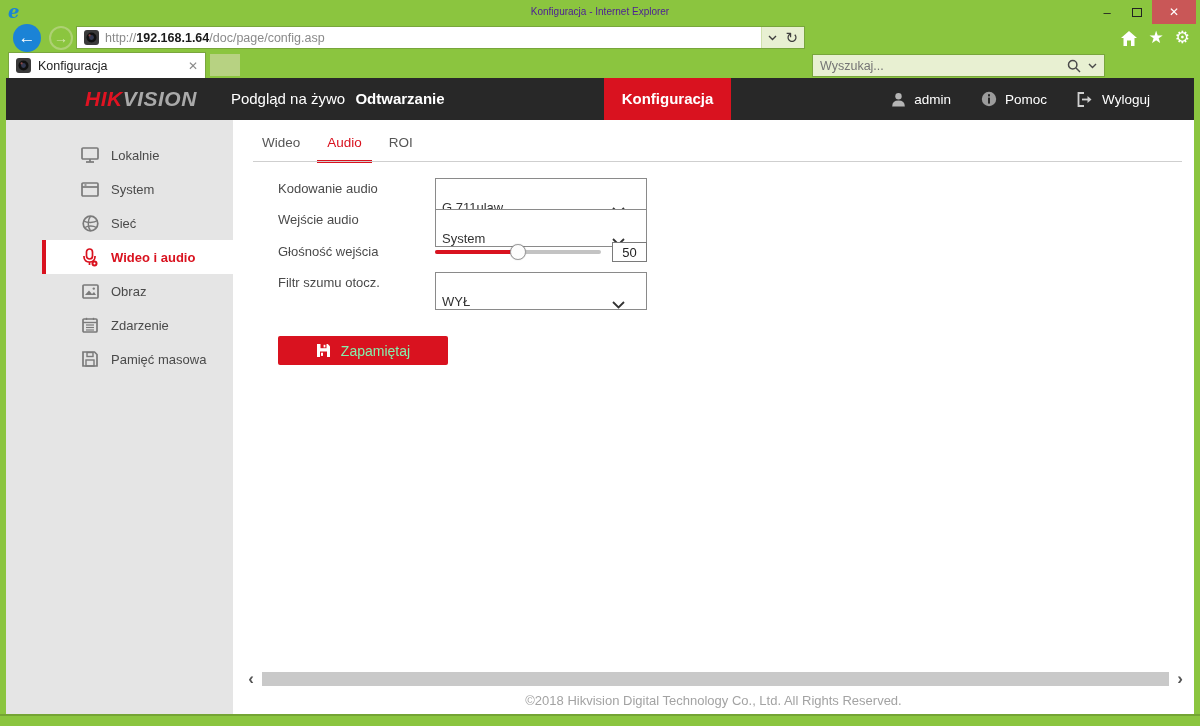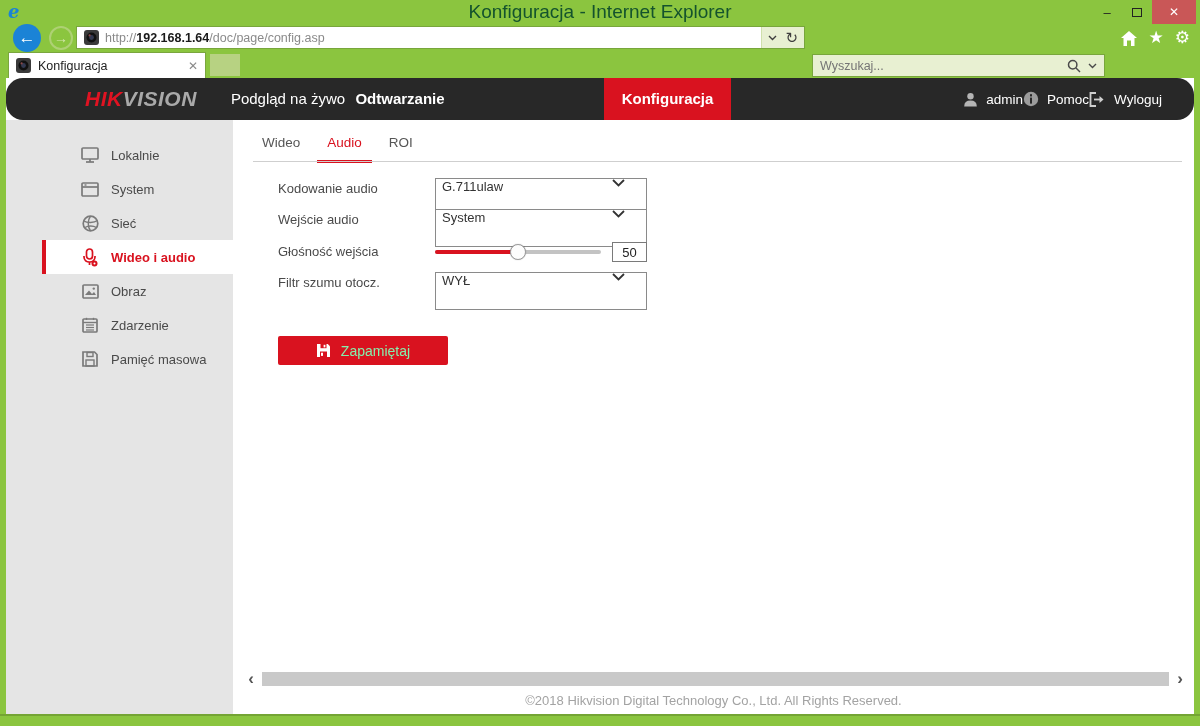--- a/index.html
+++ b/index.html
@@ -2,21 +2,21 @@
 <html><head>
 <meta charset="utf-8">
 <style>
   * { margin:0; padding:0; box-sizing:border-box; }
   body { font-family:"Liberation Sans", sans-serif; background:#555; }
   .win { position:relative; width:1200px; height:726px; background:#8bc53f; overflow:hidden; }
 
   
   .titlebar { position:absolute; top:0; left:0; width:100%; height:24px; }
   .ie-logo { position:absolute; left:8px; top:1px; font-family:"DejaVu Serif", serif; font-style:italic; font-weight:bold; font-size:18px; color:#1b83d6; line-height:22px; }
-  .win-title { position:absolute; left:0; top:0; width:100%; text-align:center; font-size:19px; color:#14532d; line-height:24px; }
+  .win-title { position:absolute; left:0; top:0; width:100%; text-align:center; font-size:10px; color:#4c1d95; line-height:24px; }
   .win-controls { position:absolute; right:4px; top:0; height:24px; display:flex; }
   .wbtn { width:30px; height:24px; display:flex; align-items:center; justify-content:center; color:#222; font-size:13px; }
   .wbtn.close { width:44px; background:#c95757; color:#fff; font-size:12px; }
   .max-glyph { width:10px; height:9px; border:1.5px solid #222; display:inline-block; }
 
   
   .toolbar { position:absolute; top:24px; left:0; width:100%; height:28px; }
   .nav-circle { position:absolute; border-radius:50%; display:flex; align-items:center; justify-content:center; }
   .back { left:13px; top:0px; width:28px; height:28px; background:#1b83d6; color:#fff; font-size:17px; font-weight:bold; }
   .fwd { left:49px; top:2px; width:24px; height:24px; border:2px solid #aed174; color:#d4e6ac; font-size:14px; font-weight:bold; }
@@ -36,47 +36,47 @@
   .btab { position:absolute; left:8px; top:0; width:198px; height:26px; background:#fff; border:1px solid #7aa63e; border-bottom:none; display:flex; align-items:center; padding:0 7px; }
   .btab-label { font-size:12.5px; color:#222; flex:1; margin-left:7px; }
   .btab-close { color:#8a8a8a; font-size:12px; }
   .newtab { position:absolute; left:210px; top:2px; width:30px; height:22px; background:#b7d282; }
 
   
   .page { position:absolute; top:78px; left:6px; width:1188px; height:636px; background:#fff; }
   .bottom-border { position:absolute; top:714px; left:0; width:100%; height:12px; background:#8bc53f; border-top:2px solid #74a434; }
 
   
-  .topnav { position:absolute; top:0; left:0; width:100%; height:42px; background:#282828;border-radius:17px; }
+  .topnav { position:absolute; top:0; left:0; width:100%; height:42px; background:#282828; }
   .brand { position:absolute; left:79px; top:0; line-height:42px; font-size:21px; font-style:italic; font-weight:bold; letter-spacing:0.5px; }
   .brand .hik { color:#e01322; } .brand .vision { color:#a9a9a9; }
   .nav-item { position:absolute; top:0; height:42px; line-height:42px; text-align:center; color:#fff; font-size:15px; cursor:pointer; }
   .nav-item.active { background:#d9121f; font-weight:bold; }
-  .nav-right { position:absolute; right:32px; top:0; height:42px; display:flex; align-items:center; }
+  .nav-right { position:absolute; right:44px; top:0; height:42px; display:flex; gap:30px; align-items:center; }
   .nav-right .nritem { display:flex; align-items:center; gap:8px; color:#fff; font-size:13.5px; cursor:pointer; }
 
   
   .pbody { position:absolute; top:42px; left:0; right:0; bottom:0; }
   .sidebar { position:absolute; left:0; top:0; width:227px; height:100%; background:#e5e5e5; padding-top:18px;padding-left:36px; }
   .side-item { position:relative; height:34px; display:flex; align-items:center; cursor:pointer; }
   .side-item .sicon { width:22px; margin-left:37px; display:flex; justify-content:center; }
   .side-item .slabel { margin-left:10px; font-size:13px; color:#4a4a4a; }
   .side-item.active { background:#fff;text-align:center; }
   .side-item.active::before { content:""; position:absolute; left:0; top:0; width:4px; height:100%; background:#d9121f; }
   .side-item.active .slabel { color:#d9121f; font-weight:bold; }
 
   .main { position:absolute; left:227px; top:0; right:0; bottom:0; background:#fff; }
   .ctabs { position:absolute; top:15px; left:29px; display:flex; }
   .ctab { font-size:13.5px; color:#565656; padding-bottom:10px; margin-right:27px; cursor:pointer; }
   .ctab.active { color:#d9121f; font-weight:normal; border-bottom:3px solid #d9121f; padding-left:10px; padding-right:10px; margin-left:-10px; margin-right:17px; }
   .ctab-divider { position:absolute; top:41px; left:20px; right:12px; border-bottom:1px solid #cfcfcf; }
 
   .frow { position:absolute; left:45px; height:22px; }
   .frow .flabel { position:absolute; left:0; top:0; width:150px; line-height:22px; font-size:13px; color:#4a4a4a; }
-  .ffield { position:absolute; left:157px; top:0; width:212px; height:38px; background:#fff; border:1px solid #8a8a8a; display:flex; align-items:flex-start; justify-content:space-between; padding:0 21px 0 6px; cursor:pointer; }
+  .ffield { position:absolute; left:157px; top:0; width:212px; height:38px; background:#fff; border:1px solid #8a8a8a; display:flex; align-items:flex-end; justify-content:space-between; padding:0 21px 0 6px; cursor:pointer; }
   .ffield .fval { font-size:13px; color:#333; }
 
   .slider-wrap { position:absolute; left:157px; top:0; width:166px; height:22px; }
   .track { position:absolute; top:9px; left:0; width:100%; height:4px; background:#c3c3c3; border-radius:2px; }
   .track-fill { position:absolute; top:9px; left:0; height:4px; background:#d9121f; border-radius:2px; }
   .thumb { position:absolute; top:3px; width:16px; height:16px; border-radius:50%; background:#fdfdfd; border:1px solid #9d9d9d; box-shadow:0 0 1px rgba(0,0,0,.3); cursor:pointer; }
   .slider-val { position:absolute; left:334px; top:1px; width:35px; height:20px; border:1px solid #7a7a7a; text-align:center; font-size:13px; color:#222; font-family:"Liberation Sans", sans-serif; }
 
   .save-btn { position:absolute; left:45px; top:216px; width:170px; height:29px; background:#d9121f; border:none; border-radius:2px; color:#86efac; font-size:14px; display:flex; align-items:center; justify-content:center; gap:10px; cursor:pointer; font-family:"Liberation Sans", sans-serif; }
 

